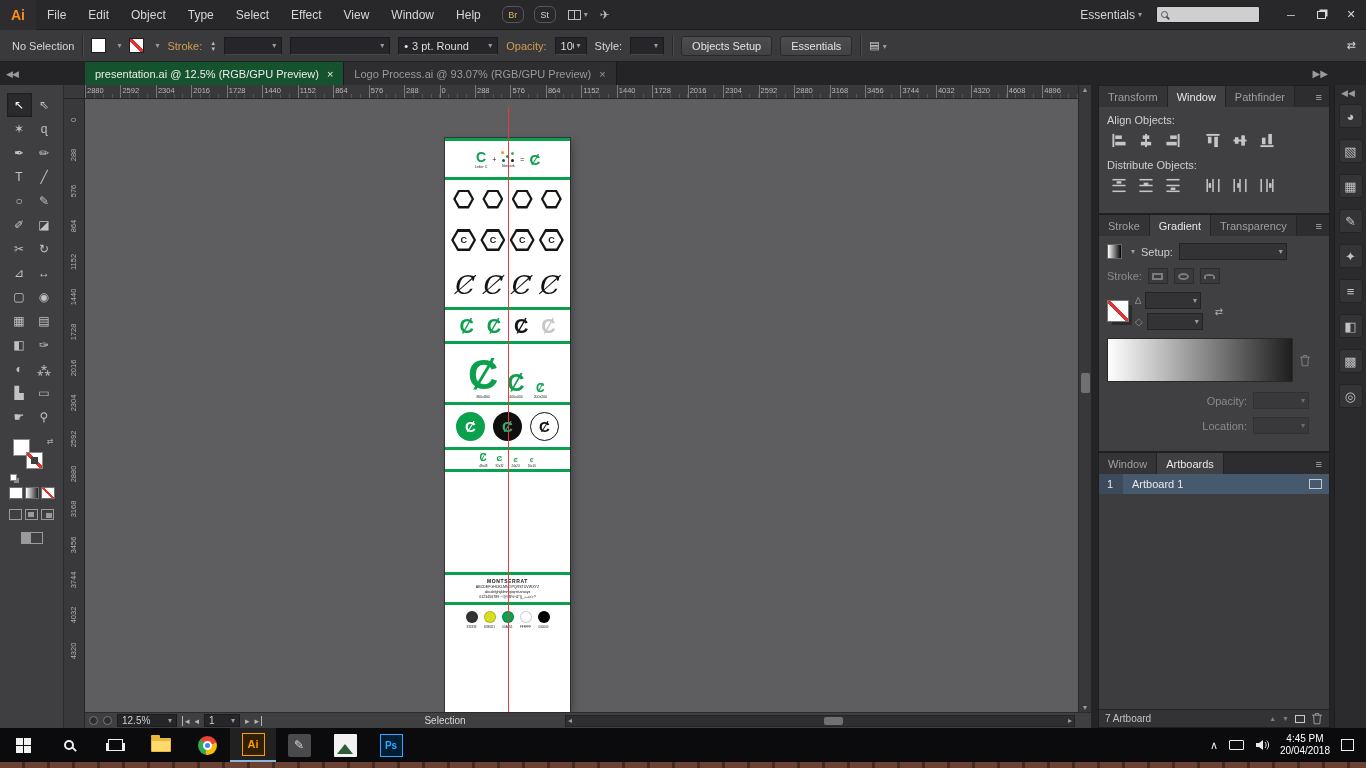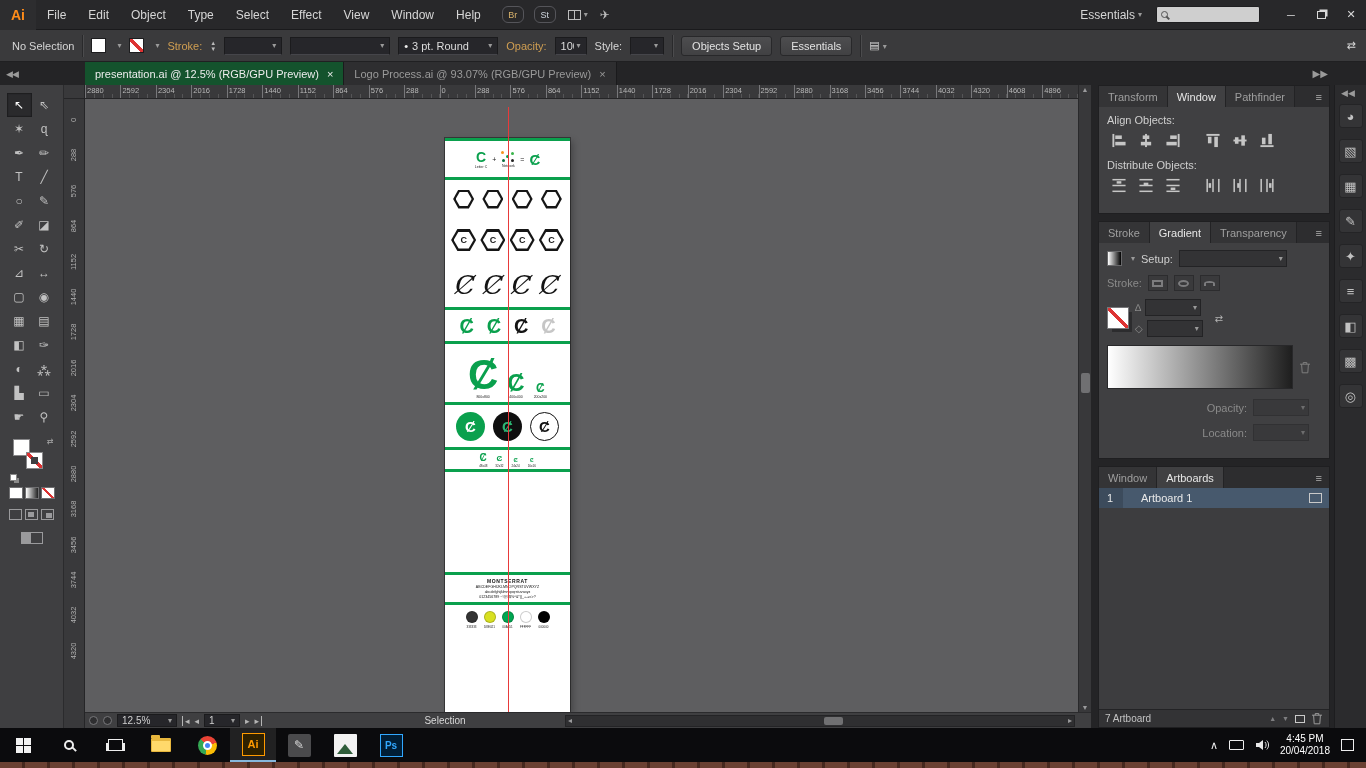--- a/index.html
+++ b/index.html
@@ -141,21 +141,21 @@
 .s-font{height:27px;display:flex;flex-direction:column;align-items:center;justify-content:center;color:#111}
 .fname{font-size:5px;font-weight:bold;letter-spacing:.6px}
 .fline{font-size:3.6px;margin-top:1px;white-space:nowrap}
 .s-colors{flex:1;padding-top:6px}
 .crow{display:flex;justify-content:center;gap:6px}
 .ccell{display:flex;flex-direction:column;align-items:center}
 .csw{width:12px;height:12px;border-radius:50%;border:1px solid rgba(0,0,0,.2)}
 .clbl{font-size:3px;color:#222;margin-top:1.5px}
 
 #panelcol{position:absolute;left:1091px;top:0;width:243px;height:643px;background:#242426;display:flex;flex-direction:column;padding:0 4px 0 7px}
-.pgroup{width:232px;background:#404042;border:1px solid #1f1f21;margin-top:7px}
+.pgroup{width:232px;background:#404042;border:1px solid #1f1f21;}
 .pgroup:first-child{margin-top:0}
 .ptabs{height:21px;background:#2d2d2f;display:flex;align-items:stretch}
 .ptab{padding:0 9px;font-size:11px;color:#9f9f9f;background:#343436;border-right:1px solid #232325;display:flex;align-items:center}
 .ptab.active{background:#404042;color:#e6e6e6}
 .pmenu{margin-left:auto;color:#b0b0b0;padding-right:7px;font-size:11px;display:flex;align-items:center}
 .pbody{padding:7px 8px 9px;color:#cfcfcf;font-size:11px}
 .arow{display:flex;gap:3px;margin:5px 0 9px}
 .abtn{width:24px;height:19px;display:flex;align-items:center;justify-content:center}
 .abtn.gap{margin-left:13px}
 .abtn svg{width:16px;height:15px;fill:#c6c6c6}
@@ -177,21 +177,21 @@
 .gico{font-size:10px}
 .gico.rev{margin-left:6px;color:#b5b5b5}
 .gbar-row{display:flex;align-items:center;gap:6px;margin:4px 0 10px}
 .gbar{width:186px;height:44px;background:linear-gradient(to right,#ffffff,#1e1e1e);border:1px solid #28282a}
 .trash{width:12px;height:13px}
 
 .pgroup.fill{flex:1;display:flex;flex-direction:column;margin-bottom:0}
 .ablist{flex:1;background:#3d3d3f}
 .abrow{height:20px;background:#47596d;display:flex;align-items:center;font-size:11px;color:#e9e9e9}
 .abnum{width:24px;height:100%;display:flex;align-items:center;padding-left:8px;background:rgba(0,0,0,.15)}
-.abname{padding-left:18px;flex:1}
+.abname{padding-left:9px;flex:1}
 .ab-ic{width:13px;height:10px;border:1px solid #c9c9c9;margin-right:7px}
 .abfoot{height:18px;background:#333335;border-top:1px solid #232325;display:flex;align-items:center;font-size:10px;color:#c3c3c3;padding:0 6px}
 .ft-ics{margin-left:auto;display:flex;align-items:center;gap:6px}
 .fic{font-size:7px;color:#7e7e80}
 .fic.nb{width:10px;height:8px;border:1px solid #c9c9c9}
 
 #dockstrip{position:absolute;left:1334px;top:0;width:32px;height:643px;background:#2b2b2d;border-left:1px solid #1d1d1f;display:flex;flex-direction:column;align-items:center}
 .dock-exp{color:#9a9a9a;font-size:9px;margin:3px 0 6px;align-self:flex-start;padding-left:6px}
 .dtile{width:24px;height:24px;border-radius:3px;display:flex;align-items:center;justify-content:center;color:#c2c2c2;font-size:13px;margin-bottom:11px;background:#343436;border:1px solid #242426}
 

